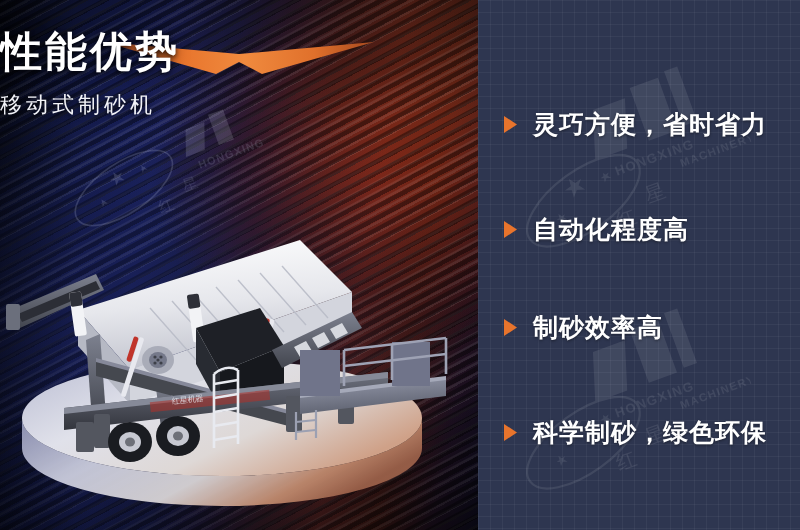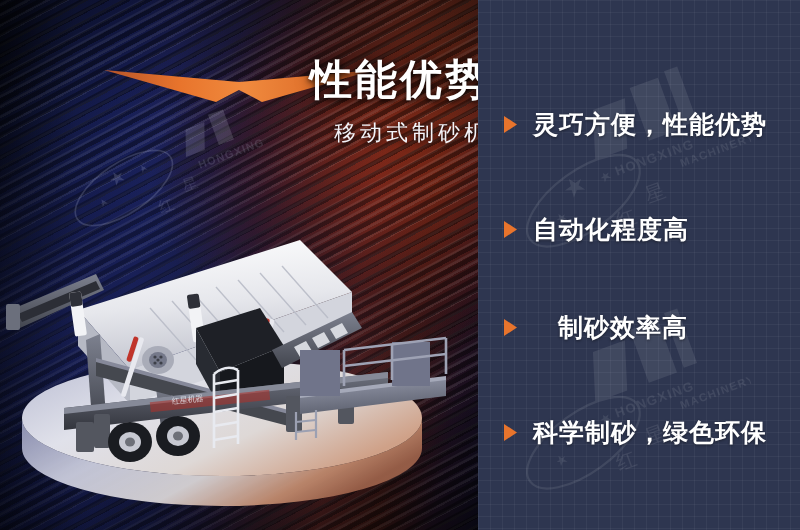--- a/index.html
+++ b/index.html
@@ -45,21 +45,21 @@
   }
   .left-vignette {
     position:absolute; inset:0;
     background:
       radial-gradient(ellipse 500px 380px at 30% 62%, rgba(20,26,70,0.42) 0%, rgba(0,0,0,0) 70%),
       linear-gradient(180deg, rgba(0,0,0,0.30) 0%, rgba(0,0,0,0) 22%, rgba(0,0,0,0) 72%, rgba(0,0,0,0.42) 100%),
       linear-gradient(90deg, rgba(0,0,0,0.45) 0%, rgba(0,0,0,0) 16%);
   }
 
   
-  .title-block { position:absolute; left:0; top:24px; width:490px; text-align:right;margin-top:28px; }
+  .title-block { position:absolute; left:0; top:24px; width:490px; text-align:left; }
   .chevron-wrap { position:absolute; left:0; top:0; width:478px; height:56px; }
   .title-main {
     position:relative;
     font-size:42px; font-weight:bold; color:#ffffff;
     letter-spacing:3px; line-height:56px;
     text-shadow:0 2px 5px rgba(0,0,0,.75), 0 0 14px rgba(0,0,0,.5);
   }
   .title-sub {
     position:relative;
     margin-top:6px;
@@ -98,21 +98,21 @@
   .feature-item {
     position:absolute; left:26px; display:flex; align-items:center;
   }
   .bullet { width:13px; height:17px; flex:0 0 auto; }
   .feature-label {
     margin-left:16px;
     font-size:25px; font-weight:bold; color:#ffffff;
     letter-spacing:1px; white-space:nowrap;
     text-shadow:0 1px 3px rgba(0,0,0,.45);
   }
-  .f0 { top:108px; } .f1 { top:213px;justify-content:space-between; } .f2 { top:311px;gap:25px; } .f3 { top:416px; }
+  .f0 { top:108px; } .f1 { top:213px;justify-content:space-between; } .f2 { top:311px; } .f3 { top:416px; }
 </style>
 </head>
 <body>
 
 <div class="stage">
 
   <div class="left-panel">
     <div class="stripes"></div>
     <div class="stripes2"></div>
     <div class="left-vignette"></div>
@@ -358,21 +358,21 @@
         <text x="176" y="98" font-family="'Liberation Sans',sans-serif" font-size="11" font-weight="bold" letter-spacing="1.4" fill="#ffffff">MACHINERY</text>
       </svg>
     </div>
 
     <div class="feature-list">
 
       <div class="feature-item f0">
         <svg class="bullet" viewBox="0 0 13 17">
           <polygon points="0,0 13,8.5 0,17" fill="#e8742c"></polygon>
         </svg>
-        <span class="feature-label">灵巧方便，性能优势</span>
+        <span class="feature-label">灵巧方便，省时省力</span>
       </div>
 
       <div class="feature-item f1">
         <svg class="bullet" viewBox="0 0 13 17">
           <polygon points="0,0 13,8.5 0,17" fill="#e8742c"></polygon>
         </svg>
         <span class="feature-label">自动化程度高</span>
       </div>
 
       <div class="feature-item f2">

